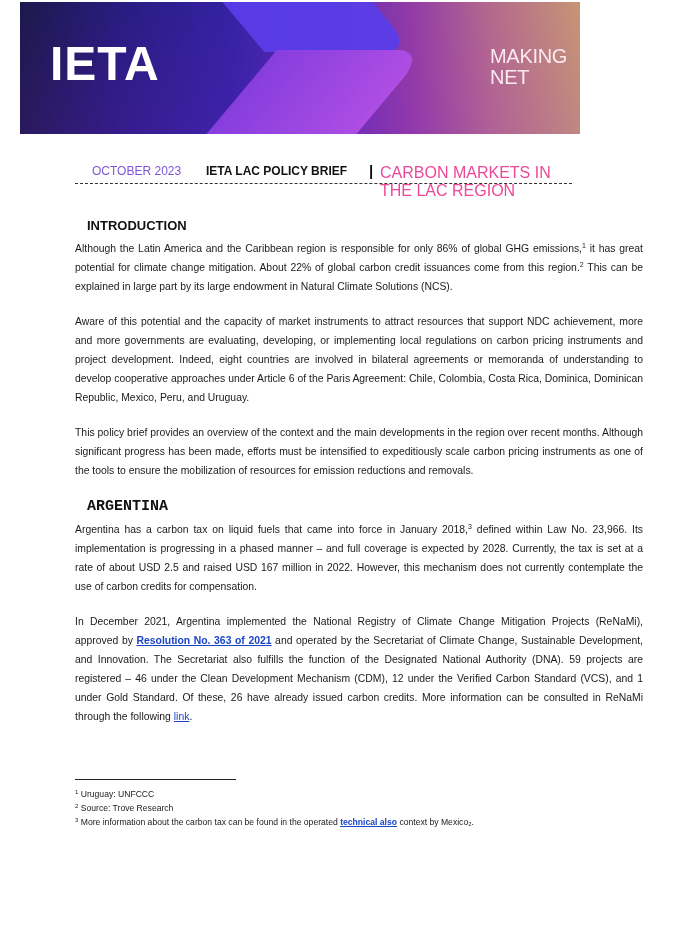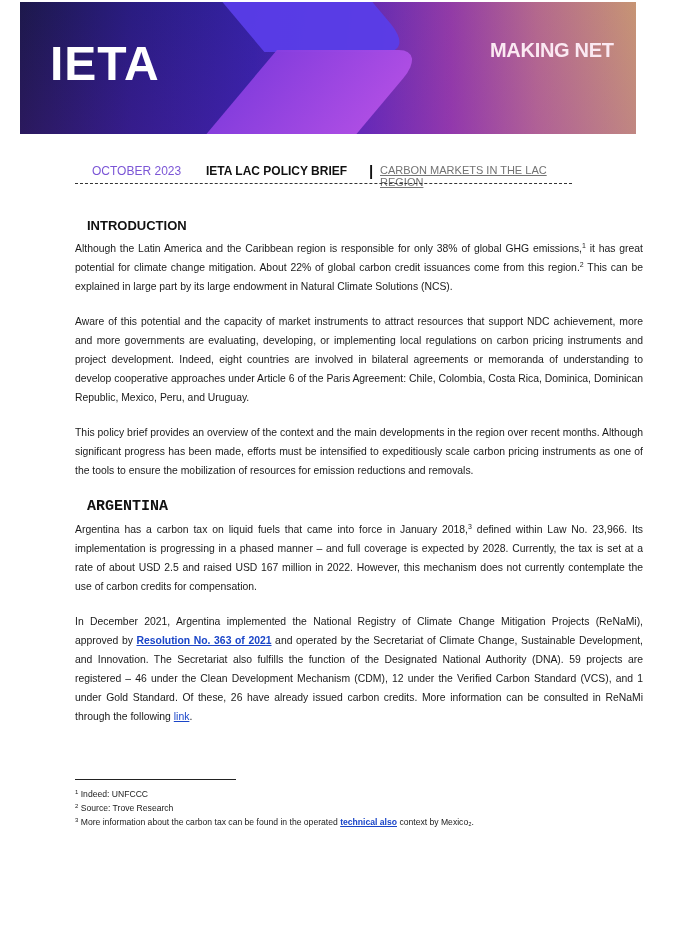--- a/index.html
+++ b/index.html
@@ -1,33 +1,33 @@
 <!DOCTYPE html>
 <html><head>
 <meta charset="utf-8">
 <style>
   html, body { margin: 0; padding: 0; background: #ffffff; }
   body { width: 700px; height: 941px; position: relative; overflow: hidden; font-family: "Liberation Sans", sans-serif; color: #1a1a1a; }
 
-  .banner { position: absolute; left: 20px; top: 2px; width: 616px; height: 132px; overflow: hidden;
+  .banner { position: absolute; left: 20px; top: 2px; width: 560px; height: 132px; overflow: hidden;
     background: linear-gradient(90deg, #1e1b4e 0%, #2d1f8c 18%, #3a26b5 38%, #6b2fc8 55%, #a844b8 70%, #d07a9a 84%, #e6ad7e 100%); }
   .banner .shade { position: absolute; inset: 0; background: linear-gradient(180deg, rgba(20,10,60,0.15) 0%, rgba(80,20,140,0.25) 100%); }
   .banner .chev-top { position: absolute; left: 215px; top: -20px; width: 150px; height: 70px;
     background: #5a3de8; transform: skewX(40deg); border-bottom-right-radius: 28px; opacity: 0.95; }
   .banner .chev-bot { position: absolute; left: 215px; top: 48px; width: 150px; height: 100px;
     background: linear-gradient(90deg, #8a3fe0, #b04fe6); transform: skewX(-40deg); border-top-right-radius: 28px; opacity: 0.95; }
   .banner .logo { position: absolute; left: 30px; top: 38px; font-family: "Liberation Sans", sans-serif; font-weight: 700;
     font-size: 48px; letter-spacing: 1px; color: #ffffff; line-height: 1; }
-  .banner .tagline { position: absolute; left: 470px; top: 38px; color: #fbe9f2; font-size: 20px; line-height: 21px; font-weight: 700; letter-spacing: -0.3px; }
+  .banner .tagline { position: absolute; left: 470px; top: 44px; color: #fbe9f2; font-size: 20px; line-height: 21px; font-weight: 400; letter-spacing: -0.3px; }
 
   .runhead { position: absolute; left: 75px; top: 164px; width: 497px; height: 20px; }
   .runhead .date { position: absolute; left: 17px; top: 0; color: #7b55d6; font-size: 12px; }
   .runhead .brief { position: absolute; left: 131px; top: 0; color: #111; font-size: 12px; font-weight: 700; }
   .runhead .sep { position: absolute; left: 294px; top: -2px; color: #111; font-size: 15px; font-weight: 700; }
-  .runhead .topic { position: absolute; left: 305px; top: 0; color: #737373; font-size: 11px; text-decoration: underline; }
+  .runhead .topic { position: absolute; left: 305px; top: 0; color: #ec4899; font-size: 16px; }
   .runhead .rule { position: absolute; left: 0; right: 0; top: 19px; border-top: 1px dashed #333; }
 
   .content { position: absolute; left: 75px; top: 218px; width: 568px; }
   h2 { margin: 0; font-family: "Liberation Sans", sans-serif; font-weight: 700; color: #111; padding-left: 12px; }
   h2.intro { font-size: 13px; margin-bottom: 6px; }
   h2.country { font-size: 15px; margin-bottom: 5px; font-family: Liberation Mono, monospace; }
   p { margin: 0; font-size: 10.4px; line-height: 19px; text-align: justify; color: #1a1a1a; }
   p + p, p.gap { margin-top: 16px; }
   sup { font-size: 7px; vertical-align: 4px; line-height: 0; }
   a { color: #1a45c8; text-decoration: underline; }
@@ -54,27 +54,27 @@
 <div class="runhead">
   <span class="date">OCTOBER 2023</span>
   <span class="brief">IETA LAC POLICY BRIEF</span>
   <span class="sep">|</span>
   <span class="topic">CARBON MARKETS IN THE LAC REGION</span>
   <div class="rule"></div>
 </div>
 
 <div class="content">
   <h2 class="intro">INTRODUCTION</h2>
-  <p><span>Although the Latin America and the Caribbean region is responsible for only 38% of global GHG emissions,</span><sup>1</sup><span> it has great potential for climate change mitigation. About 22% of global carbon credit issuances come from this region.</span><sup>2</sup><span> This can be explained in large part by its large endowment in Natural Climate Solutions (NCS).</span></p>
+  <p><span>Although the Latin America and the Caribbean region is responsible for only 86% of global GHG emissions,</span><sup>1</sup><span> it has great potential for climate change mitigation. About 22% of global carbon credit issuances come from this region.</span><sup>2</sup><span> This can be explained in large part by its large endowment in Natural Climate Solutions (NCS).</span></p>
   <p>Aware of this potential and the capacity of market instruments to attract resources that support NDC achievement, more and more governments are evaluating, developing, or implementing local regulations on carbon pricing instruments and project development. Indeed, eight countries are involved in bilateral agreements or memoranda of understanding to develop cooperative approaches under Article 6 of the Paris Agreement: Chile, Colombia, Costa Rica, Dominica, Dominican Republic, Mexico, Peru, and Uruguay.</p>
   <p>This policy brief provides an overview of the context and the main developments in the region over recent months. Although significant progress has been made, efforts must be intensified to expeditiously scale carbon pricing instruments as one of the tools to ensure the mobilization of resources for emission reductions and removals.</p>
 
   <h2 class="country" style="margin-top:18px;">ARGENTINA</h2>
   <p><span>Argentina has a carbon tax on liquid fuels that came into force in January 2018,</span><sup>3</sup><span> defined within Law No. 23,966. Its implementation is progressing in a phased manner – and full coverage is expected by 2028. Currently, the tax is set at a rate of about USD 2.5 and raised USD 167 million in 2022. However, this mechanism does not currently contemplate the use of carbon credits for compensation.</span></p>
   <p><span>In December 2021, Argentina implemented the National Registry of Climate Change Mitigation Projects (ReNaMi), approved by </span><a class="bold">Resolution No. 363 of 2021</a><span> and operated by the Secretariat of Climate Change, Sustainable Development, and Innovation. The Secretariat also fulfills the function of the Designated National Authority (DNA). 59 projects are registered – 46 under the Clean Development Mechanism (CDM), 12 under the Verified Carbon Standard (VCS), and 1 under Gold Standard. Of these, 26 have already issued carbon credits. More information can be consulted in ReNaMi through the following </span><a>link</a><span>.</span></p>
 </div>
 
 <div class="footnotes">
   <div class="rule"></div>
-  <div class="fn"><sup>1</sup> <span>Indeed: UNFCCC</span></div>
+  <div class="fn"><sup>1</sup> <span>Uruguay: UNFCCC</span></div>
   <div class="fn"><sup>2</sup> <span>Source: Trove Research</span></div>
   <div class="fn"><sup>3</sup> <span>More information about the carbon tax can be found in the operated </span><a class="bold">technical also</a><span> context by Mexico₂.</span></div>
 </div>
 
 </body></html>

